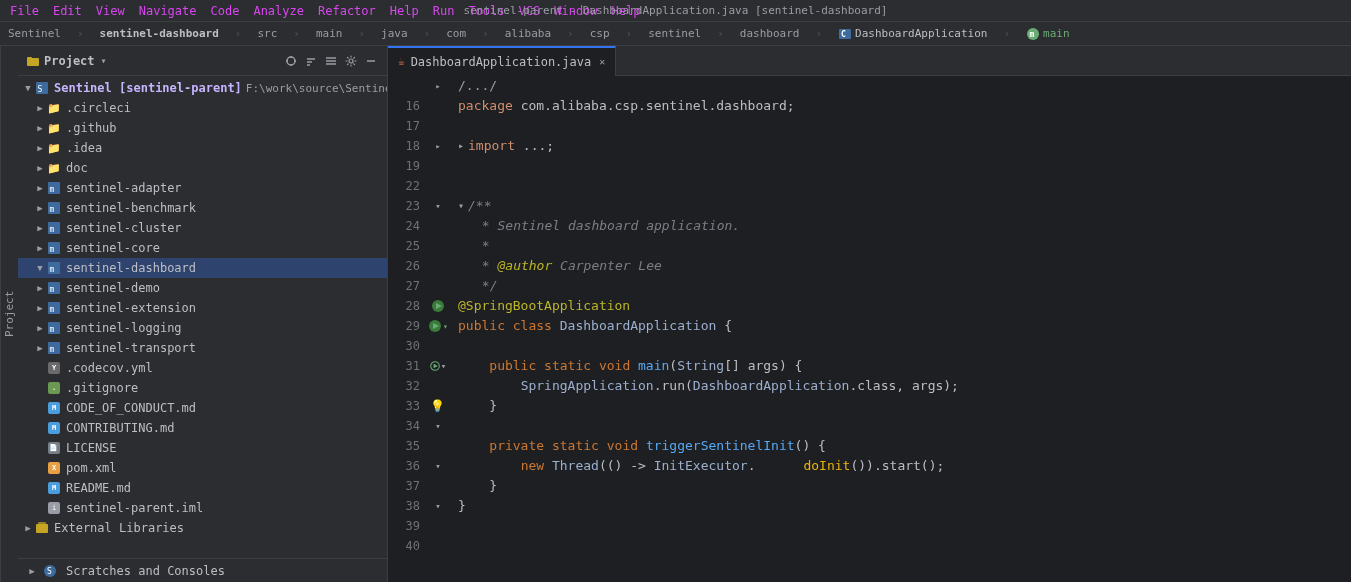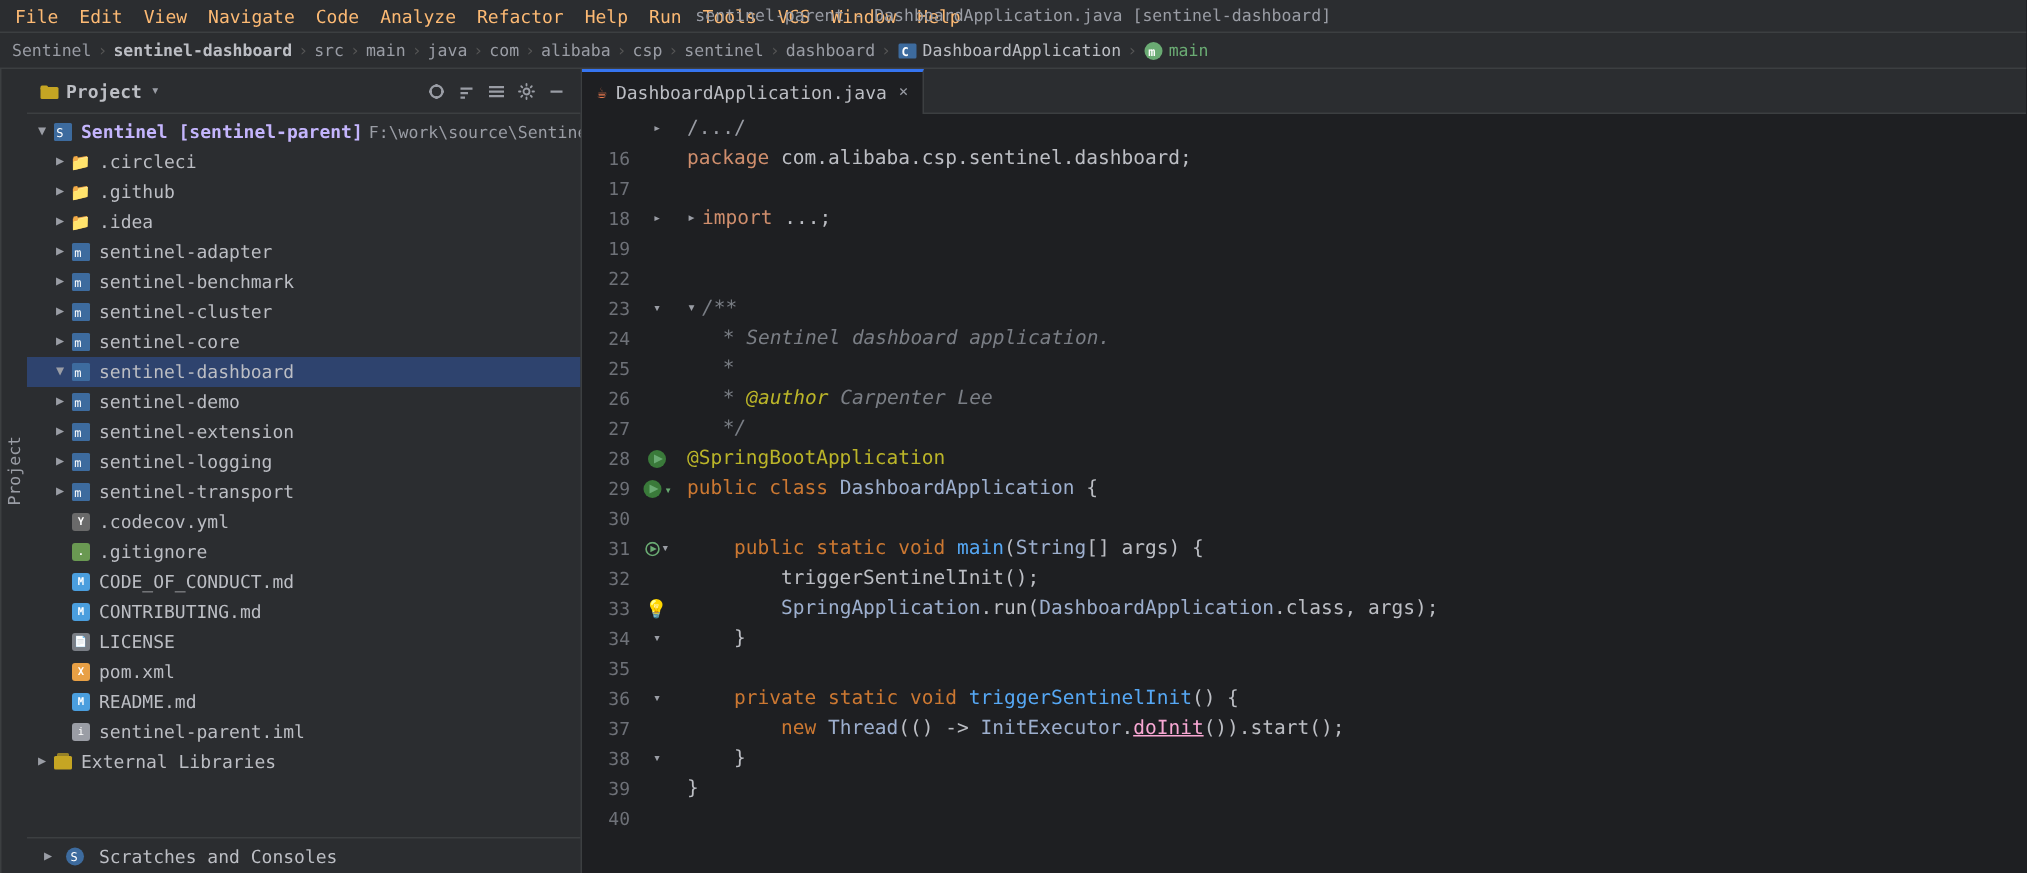--- a/index.html
+++ b/index.html
@@ -23,39 +23,39 @@
       height: 22px;
       padding: 0 4px;
       gap: 2px;
       flex-shrink: 0;
       font-size: 12px;
       border-bottom: 1px solid #3c3f41;
     }
     .menu-bar span {
       padding: 2px 6px;
       cursor: pointer;
-      color: #fdba74;
+      color: #d946ef;
       border-radius: 3px;
     }
     .menu-bar .title-center {
       position: absolute;
       left: 50%;
       transform: translateX(-50%);
       color: #9a9da5;
       font-size: 11px;
     }
 
     
     .breadcrumb-bar {
       display: flex;
       align-items: center;
       background: #2b2d30;
       height: 24px;
       padding: 0 8px;
-      gap: 2px;
+      gap: 14px;
       flex-shrink: 0;
       font-size: 11px;
       color: #9a9da5;
       border-bottom: 1px solid #3c3f41;
     }
     .breadcrumb-bar .sep { color: #555; margin: 0 2px; }
     .breadcrumb-bar .bc-item { color: #9a9da5; cursor: pointer; }
     .breadcrumb-bar .bc-class { color: #bcbec4; }
     .breadcrumb-bar .bc-method { color: #6aab73; }
 
@@ -435,20 +435,26 @@
         <span class="tree-label">.github</span>
       </div>
 
       <div class="tree-item">
         <span style="display:inline-block;width:12px;"></span>
         <span class="tree-arrow collapsed"></span>
         <span class="tree-icon folder-icon"></span>
         <span class="tree-label">.idea</span>
       </div>
 
+      <div class="tree-item">
+        <span style="display:inline-block;width:12px;"></span>
+        <span class="tree-arrow collapsed"></span>
+        <span class="tree-icon folder-icon"></span>
+        <span class="tree-label">doc</span>
+      </div>
 
       <div class="tree-item">
         <span style="display:inline-block;width:12px;"></span>
         <span class="tree-arrow collapsed"></span>
         <span class="tree-icon">
           <svg width="14" height="14" viewBox="0 0 14 14">
               <rect x="1" y="1" width="12" height="12" rx="1" fill="#3d6b9e"></rect>
               <text x="2.5" y="10.5" font-size="8" fill="white" font-family="monospace">m</text>
             </svg>
         </span>
@@ -861,40 +867,37 @@
         <div class="code-line">
           <span class="kw2">public </span><span class="kw2">class </span><span class="class-name">DashboardApplication </span><span class="default-text">{</span>
         </div>
 
         <div class="code-line">&nbsp;</div>
 
         <div class="code-line" style="padding-left:8px;">
           <span class="default-text">    </span><span class="kw2">public </span><span class="kw2">static </span><span class="kw2">void </span><span class="method-name">main</span><span class="default-text">(</span><span class="class-name">String</span><span class="default-text">[] args) {</span>
         </div>
 
-        <div class="code-line" style="padding-left:8px;">
-          <span class="default-text">        triggerSentinelInit();</span>
-        </div>
 
         <div class="code-line" style="padding-left:8px;text-align:right;">
           <span class="default-text">        </span><span class="class-name">SpringApplication</span><span class="default-text">.run(</span><span class="class-name">DashboardApplication</span><span class="default-text">.class, args);</span>
         </div>
 
         <div class="code-line" style="padding-left:8px;">
           <span class="default-text">    }</span>
         </div>
 
         <div class="code-line">&nbsp;</div>
 
         <div class="code-line" style="padding-left:8px;">
           <span class="default-text">    </span><span class="kw2">private </span><span class="kw2">static </span><span class="kw2">void </span><span class="method-name">triggerSentinelInit</span><span class="default-text">() {</span>
         </div>
 
         <div class="code-line" style="padding-left:8px;text-align:right;">
-          <span class="default-text">        </span><span class="kw2">new </span><span class="class-name">Thread</span><span class="default-text">(() -&gt; </span><span class="class-name">InitExecutor</span><span class="default-text">.</span><span style="color:#f9a8d4;text-decoration:underline;">doInit</span><span class="default-text">()).start();</span>
+          <span class="default-text">        </span><span class="kw2">new </span><span class="class-name">Thread</span><span class="default-text">(() -&gt; </span><span class="class-name">InitExecutor</span><span class="default-text">.</span><span style="color:#eab308;margin-left:48px;">doInit</span><span class="default-text">()).start();</span>
         </div>
 
         <div class="code-line" style="padding-left:8px;">
           <span class="default-text">    }</span>
         </div>
 
         <div class="code-line">
           <span class="default-text">}</span>
         </div>
 

